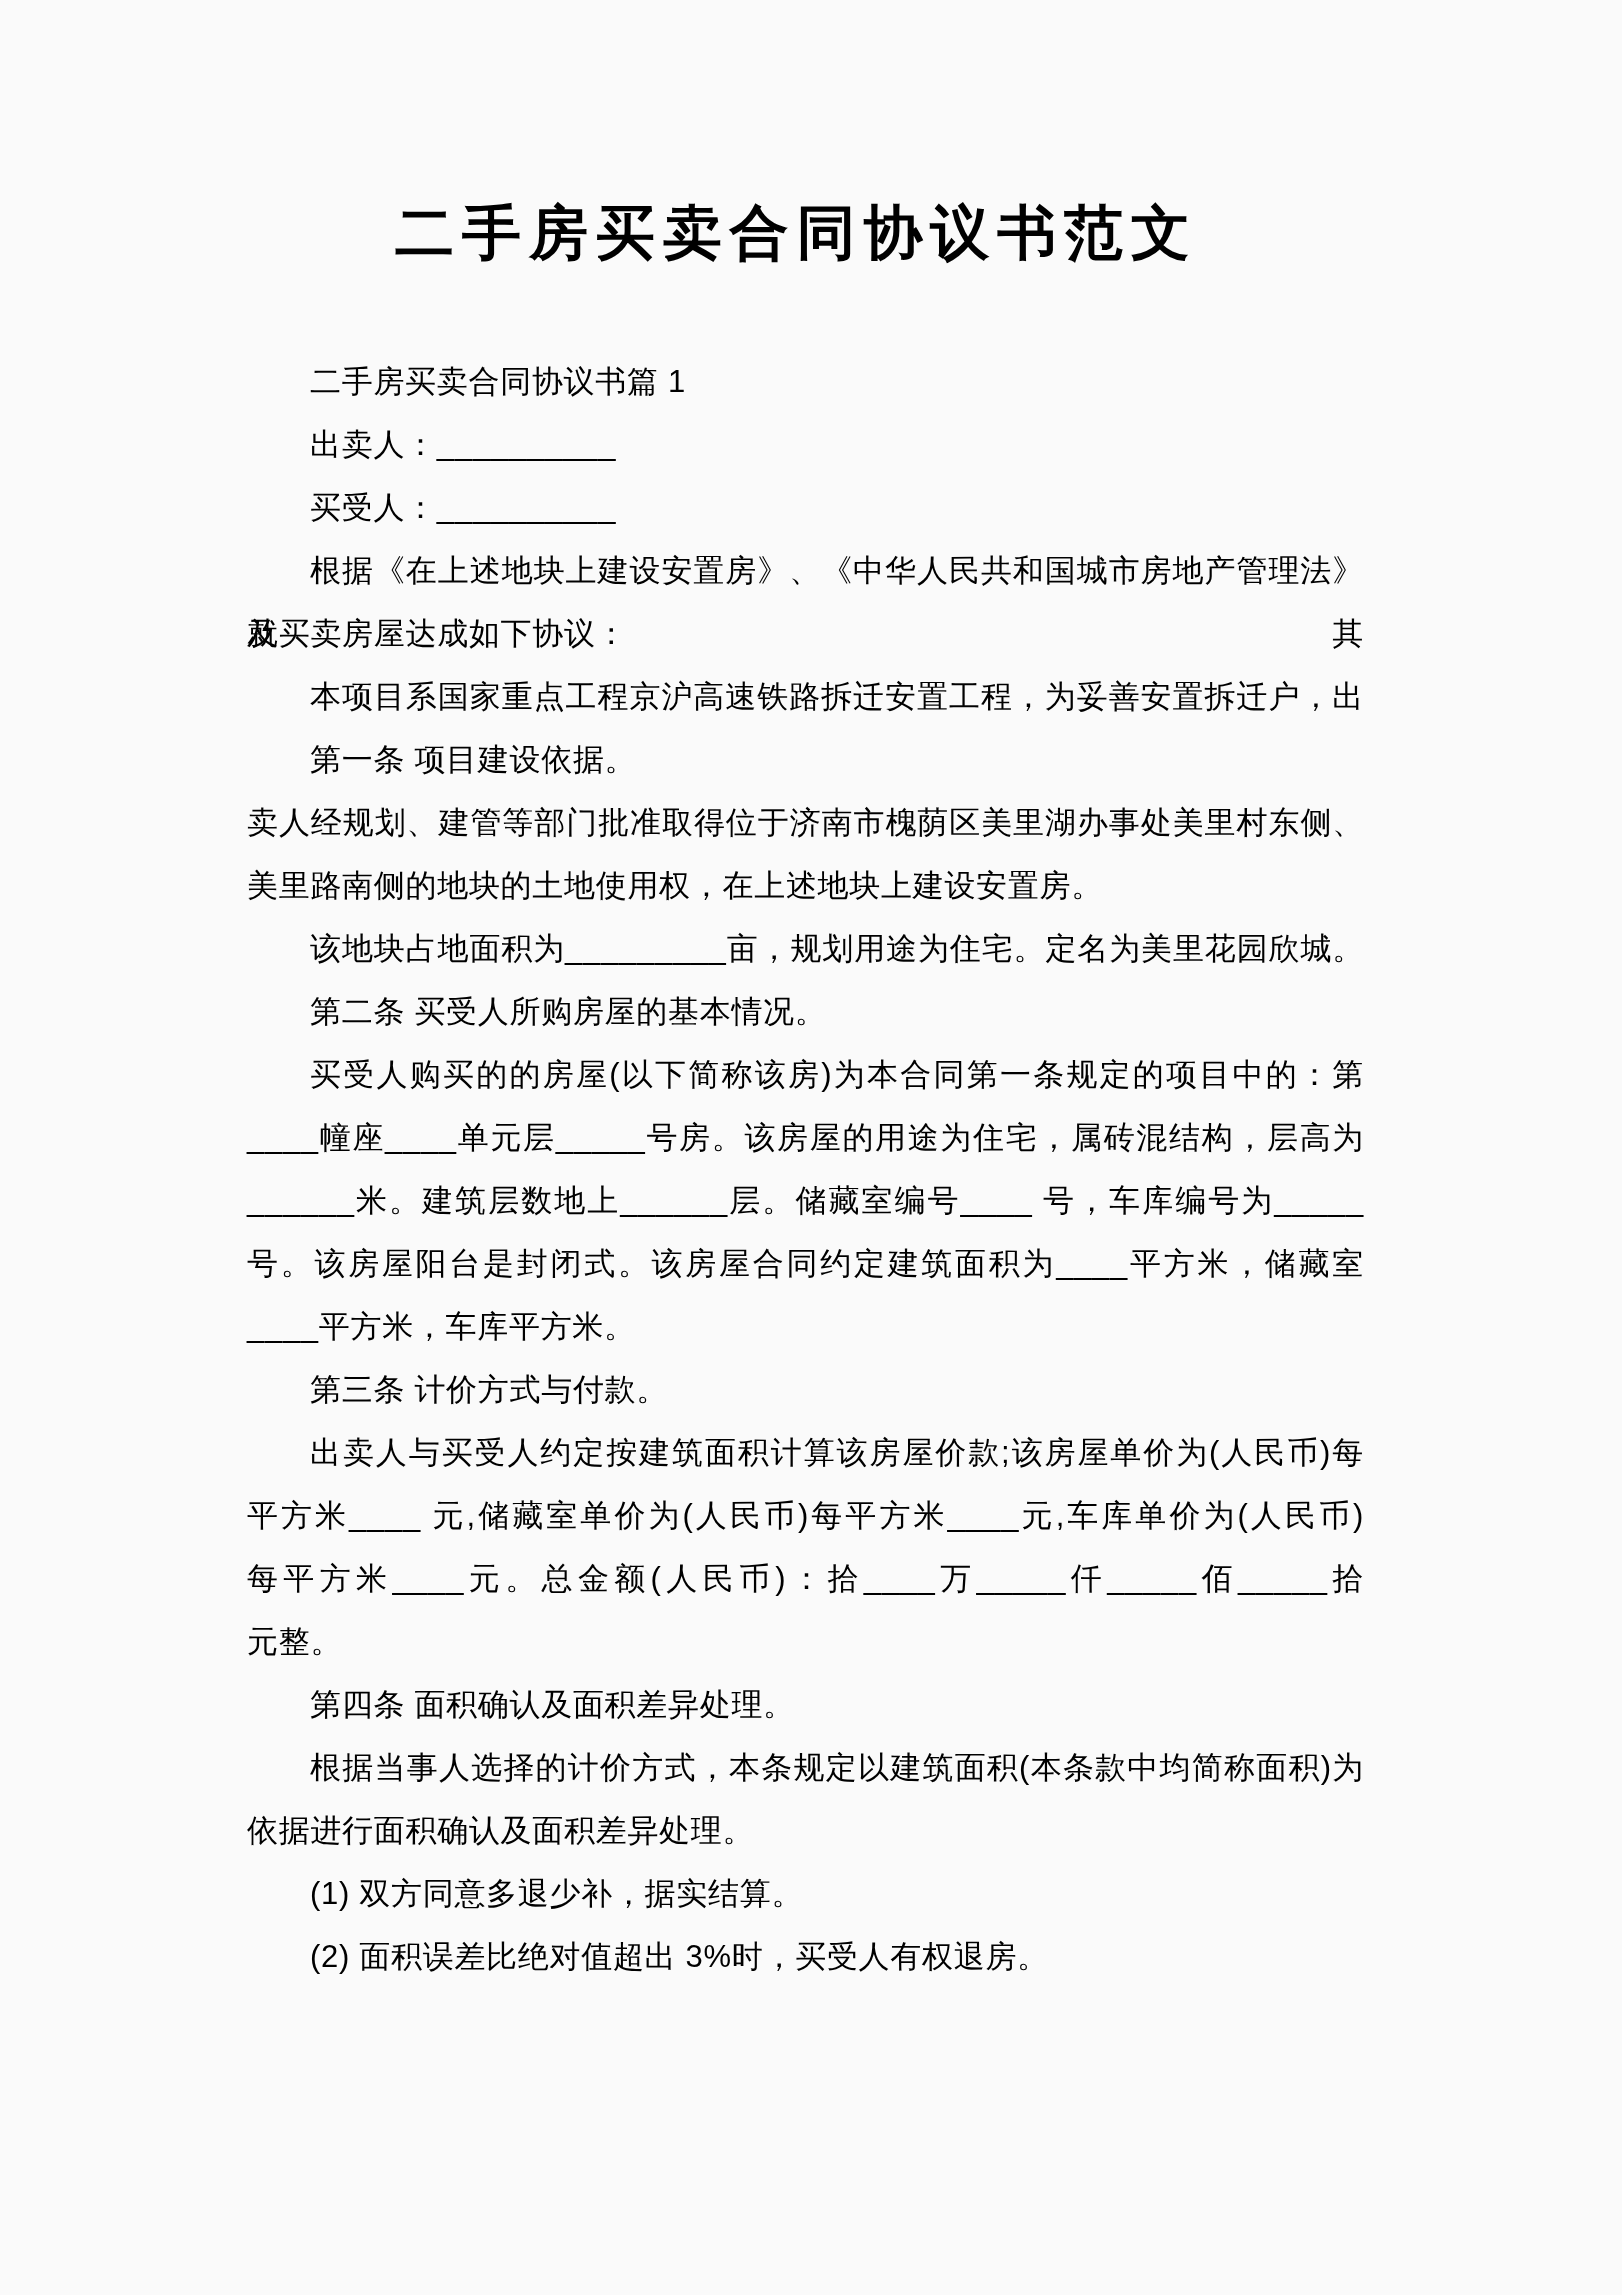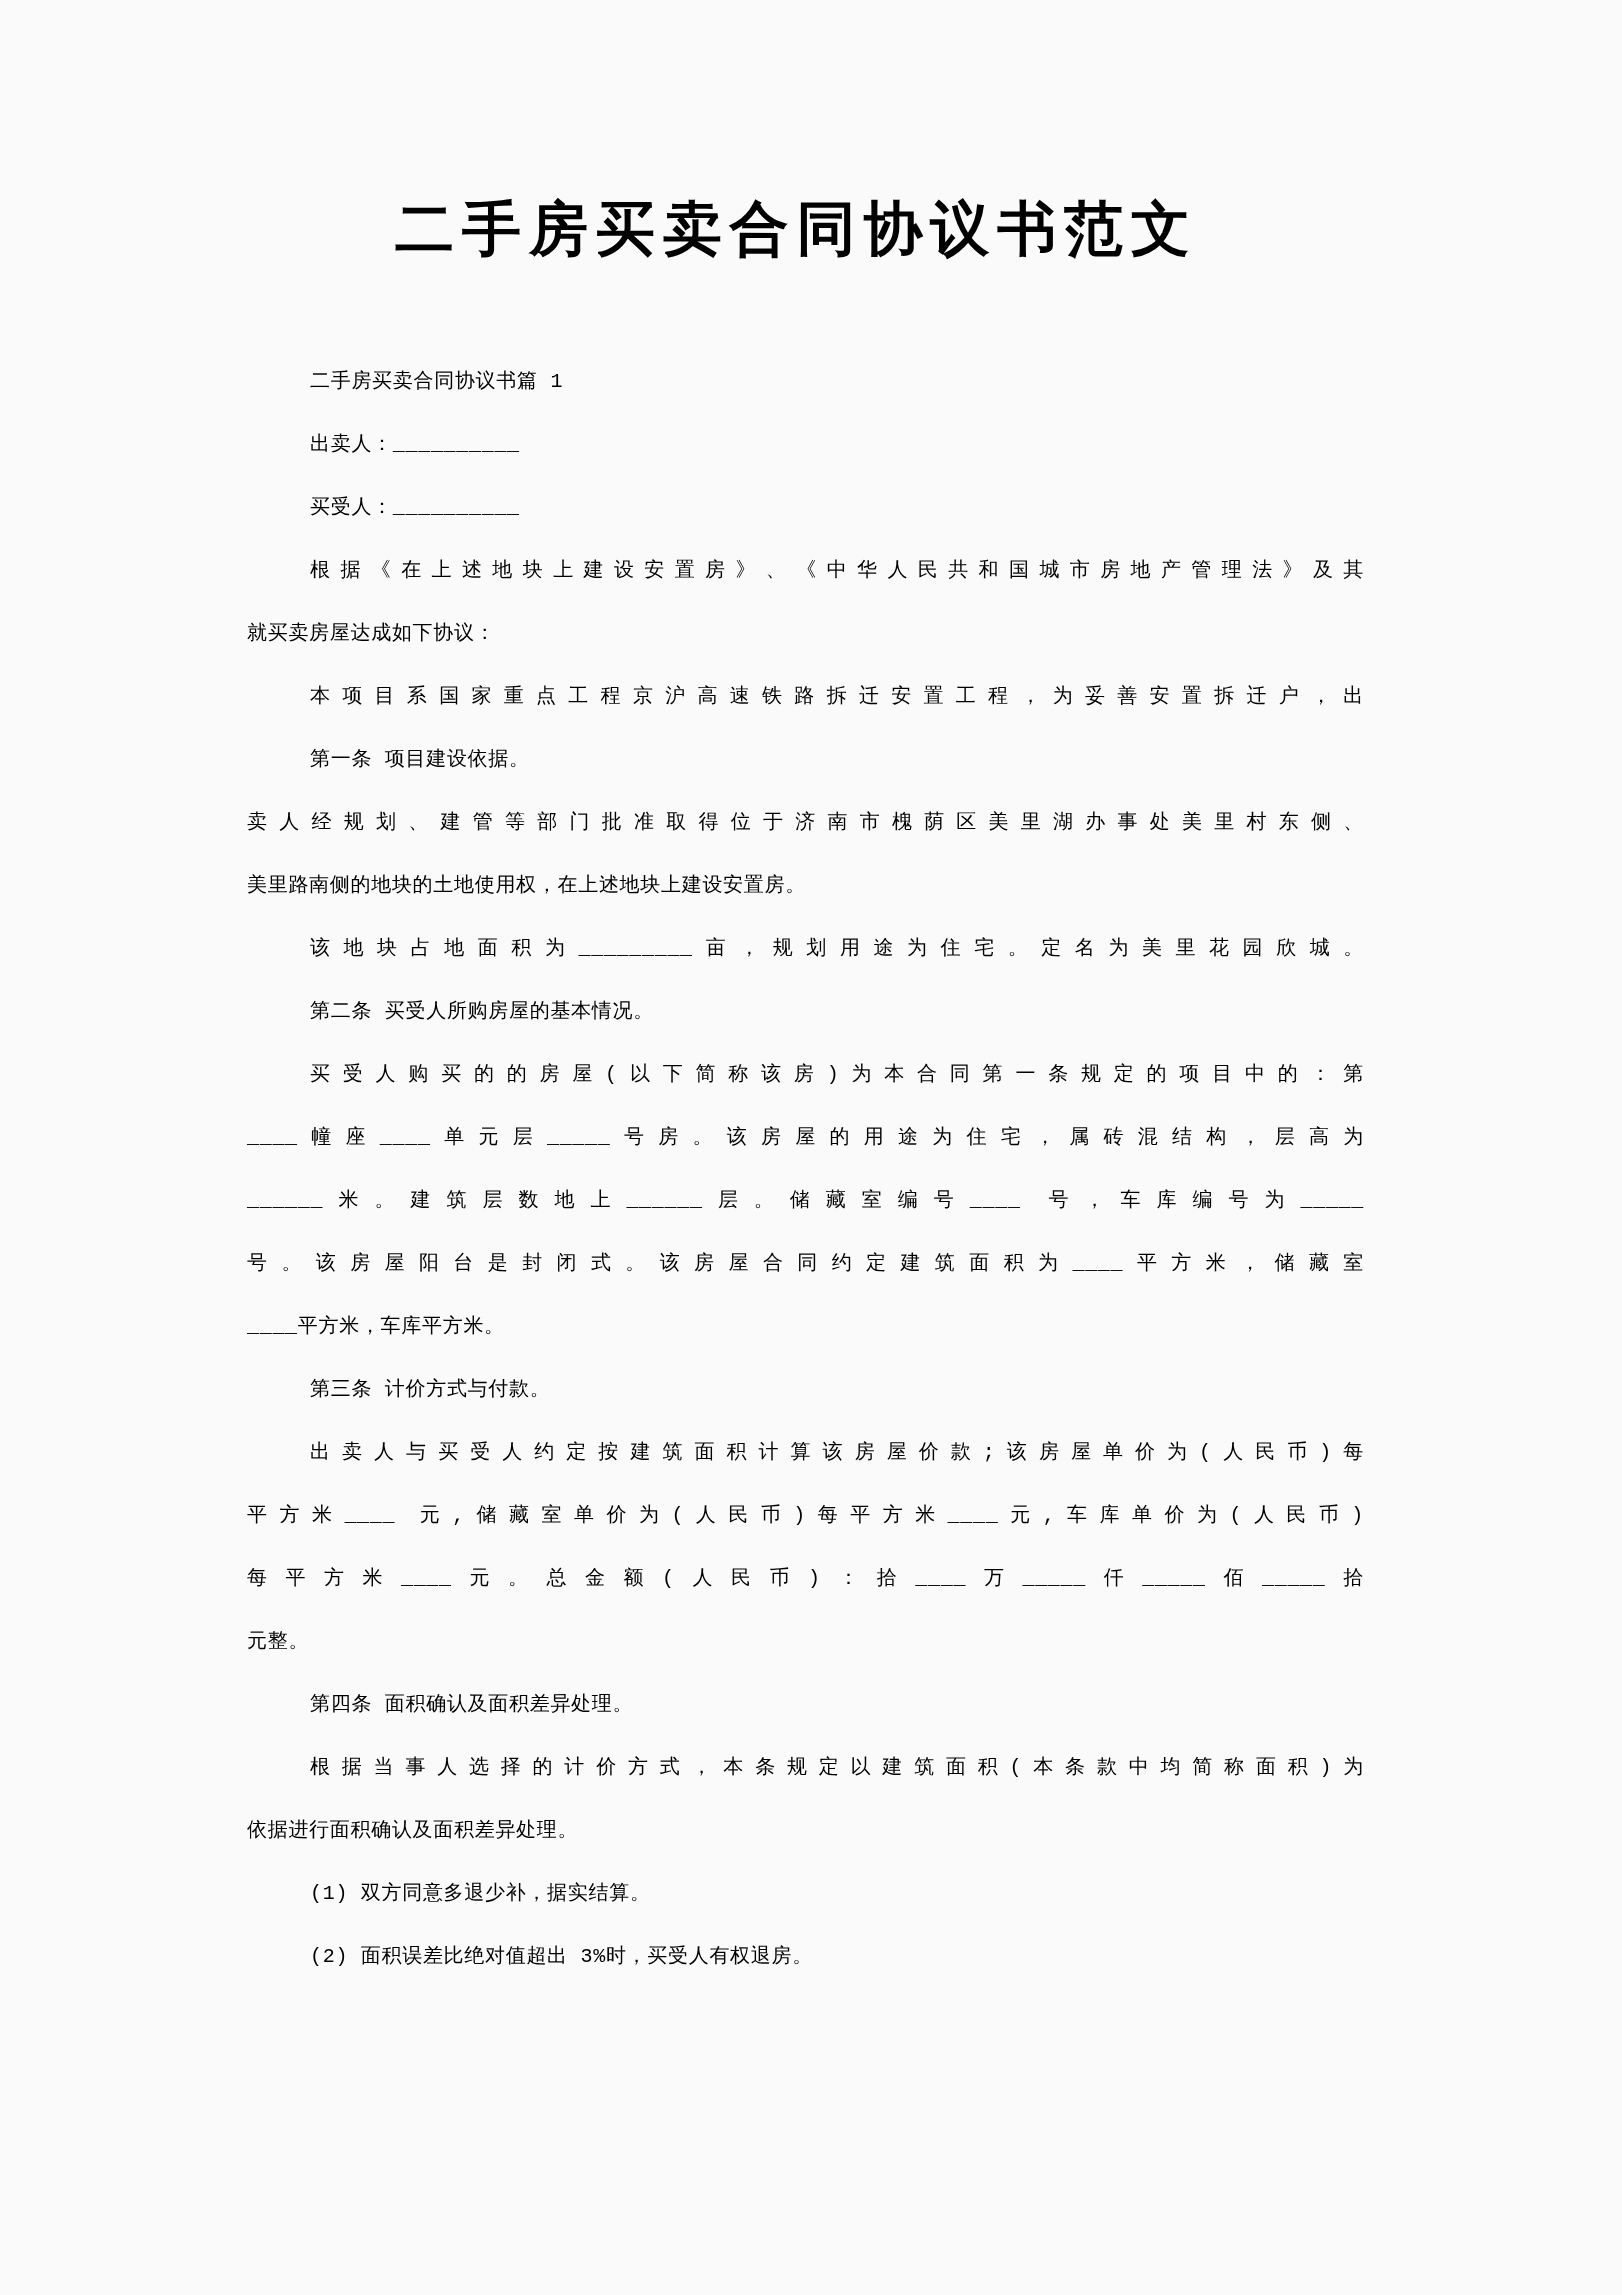--- a/index.html
+++ b/index.html
@@ -6,38 +6,38 @@
     margin: 0;
     padding: 0;
     background: #fafafa;
   }
   .page {
     position: relative;
     width: 1593px;
     height: 2295px;
     background: #fafafa;
     color: #000000;
-    font-family: Liberation Mono, monospace;
+    font-family: Liberation Sans, sans-serif;
     overflow: hidden;
   }
   .doc-title {
     margin: 0;
     padding-top: 204px;
     font-size: 59px;
     line-height: 59px;
     font-weight: bold;
     text-align: center;
     letter-spacing: 7.9px;
     white-space: nowrap;
   }
   .doc-body {
     margin: 87px 229px 0 247px; 
   }
   .line {
-    font-size: 20px;
+    font-size: 31px;
     line-height: 63px;
     height: 63px;
     white-space: pre;
     letter-spacing: 0.7px;
   }
   .line.indent {
     text-indent: 63px;
   }
   .line.j {
     white-space: normal;

